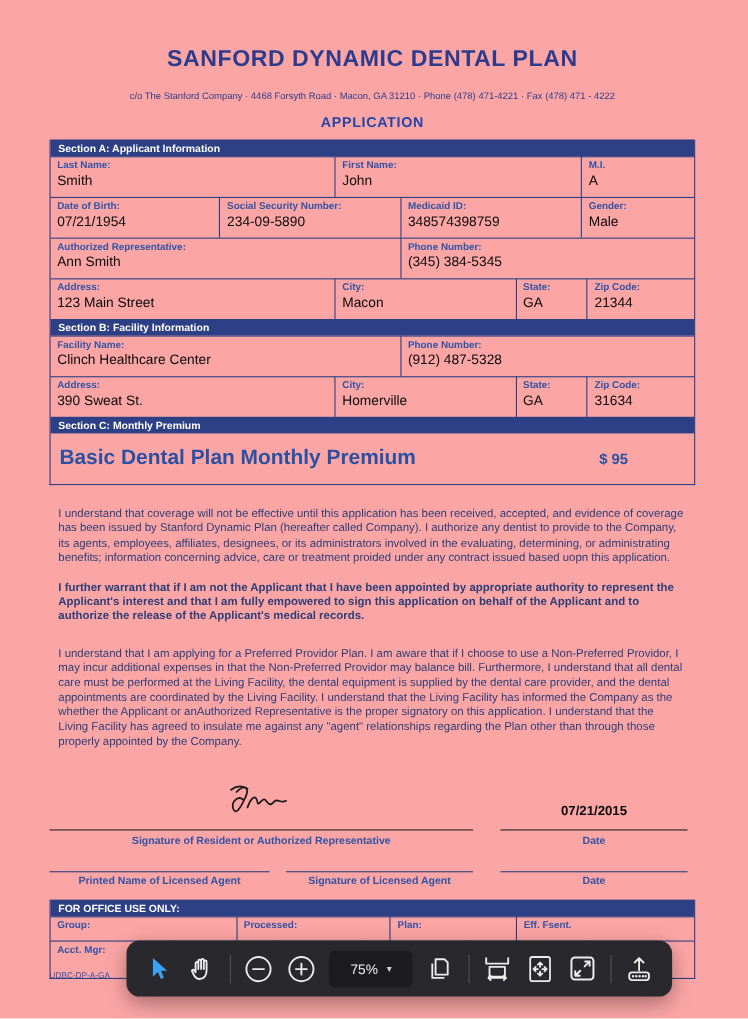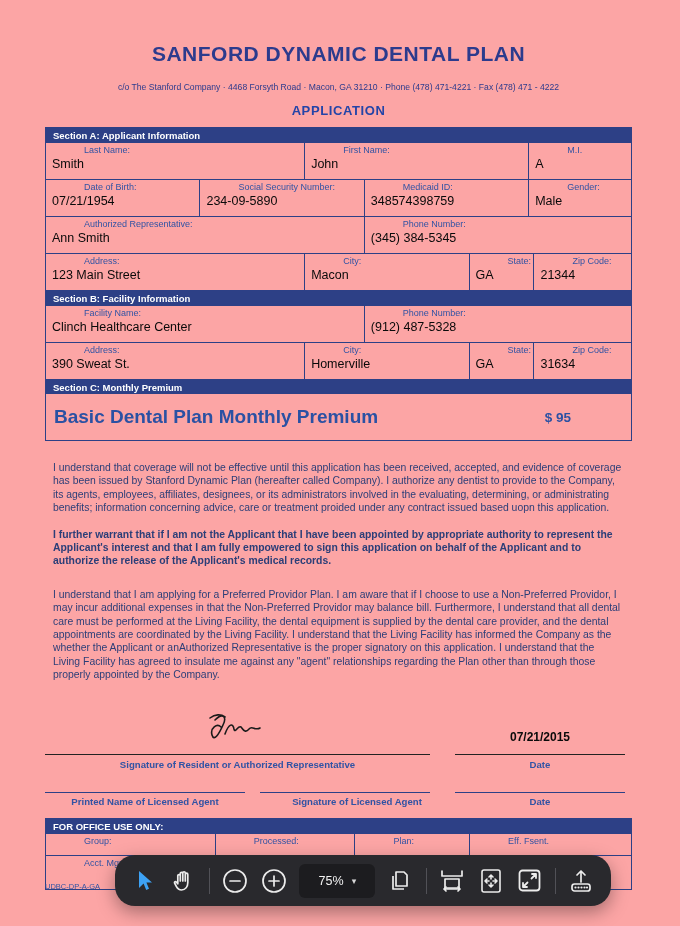--- a/index.html
+++ b/index.html
@@ -14,21 +14,21 @@
   .doc-addr  { text-align:center; font-size:8.6px; color:#2c3b8d; margin-top:16px; }
   .doc-app   { text-align:center; font-size:13px; font-weight:bold; color:#2444a8; letter-spacing:.6px; margin-top:11px; }
 
   .tbl { margin-top:9px; border:1.5px solid #2d4086; border-top:none; }
   .sec-hd { background:#2d4086; color:#fff; font-size:9.5px; font-weight:bold; padding:2px 7px; height:15px; border-top:1.5px solid #2d4086; }
   .row { display:flex; }
   .cell { border-right:1px solid #2d4086; border-top:1px solid #2d4086; padding:2px 6px 1px 6px; height:37px; overflow:hidden; }
   .row .cell:first-child { border-left:none; }
   .row .cell:last-child { border-right:none; }
   .tbl .row:first-of-type .cell { border-top:none; }
-  .lbl { color:#3153a4; font-weight:normal; font-size:9px;margin-left:32px; }
+  .lbl { color:#3153a4; font-weight:bold; font-size:9px; }
   .val { color:#0a0a0a; font-size:12.5px; margin-top:2px; }
 
   .premium-row { display:flex; align-items:center; height:46px; padding:0 8px; }
   .premium-label { color:#2b51a3; font-weight:bold; font-size:19px; flex:1; }
   .premium-amount { color:#2b51a3; font-weight:bold; font-size:13.5px; margin-right:52px; }
 
   .para { margin:14px 8px 0 8px; font-size:10.4px; line-height:13.4px; color:#2b3e78; }
   .para.bold { font-weight:bold; margin-top:13px; }
   .para:not(.bold) { margin-top:20px; }
   .para:first-of-type { margin-top:14px; }
@@ -37,40 +37,40 @@
   .sig-svg { position:absolute; left:155px; top:2px; }
   .sig-line-main { position:absolute; left:0; top:46px; width:385px; border-bottom:1.2px solid #222; }
   .sig-line-date { position:absolute; left:410px; top:46px; width:170px; border-bottom:1.2px solid #222; }
   .sig-date-val { position:absolute; left:410px; top:22px; width:170px; text-align:center; font-weight:bold; font-size:12px; color:#0a0a0a; }
   .sig-cap { position:absolute; font-size:9.6px; font-weight:bold; color:#3153a4; text-align:center; }
   .cap-sig { left:0; top:51px; width:385px; }
   .cap-date1 { left:410px; top:51px; width:170px; }
   .line2 { position:absolute; top:84px; border-bottom:1.2px solid #2d4086; }
   .l2a { left:0; width:200px; } .l2b { left:215px; width:170px; } .l2c { left:410px; width:170px; }
   .cap2 { top:88px; }
-  .cap-printed { left:0; width:200px; } .cap-agent { left:227px; width:170px; } .cap-date2 { left:410px; width:170px; }
+  .cap-printed { left:0; width:200px; } .cap-agent { left:215px; width:170px; } .cap-date2 { left:410px; width:170px; }
 
   .office { margin-top:10px; border:1.5px solid #2d4086; border-top:none; }
   .office .cell { height:22px; }
   .office .row2 .cell { height:34px; border-top:1px solid #2d4086; }
 
   .footer-code { position:absolute; left:45px; top:882px; font-size:7.5px; color:#3153a4; }
 
   
   .w-ln{width:44.3%}.w-fn{width:38.3%}.w-mi{width:17.4%}
   .w-dob{width:26.4%}.w-ssn{width:28.1%}.w-mid{width:28.1%}.w-gen{width:17.4%}
   .w-rep{width:54.5%}.w-ph{width:45.5%}
   .w-adr{width:44.3%}.w-city{width:28.1%}.w-st{width:11.1%}.w-zip{width:16.5%}
   .w-o1a{width:23.9%}.w-o1b{width:29%}.w-o1c{width:19.6%}.w-o1d{width:27.5%}
   .w-o2a{width:18.7%}.w-o2b{width:16.2%}.w-o2c{width:14.5%}.w-o2d{width:15.3%}.w-o2e{width:18.7%}.w-o2f{width:16.6%}
 
   
   .toolbar {
     position:absolute; left:115px; top:855px; width:496px; height:51px;
-    background:#29292d; border-radius:20px; z-index:5;
+    background:#29292d; border-radius:12px; z-index:5;
     display:flex; align-items:center; justify-content:space-between; padding:0 16px;
     box-shadow:0 6px 18px rgba(0,0,0,.35);
   }
   .tb-btn { display:flex; align-items:center; justify-content:center; width:28px; height:28px; cursor:pointer; }
   .tb-sep { width:1px; height:26px; background:#515157; }
   .zoom-box {
     display:flex; align-items:center; justify-content:center; gap:8px;
     width:76px; height:34px; background:#1c1c1f; border-radius:6px;
     color:#f2f2f2; font-size:12.5px; cursor:pointer;
   }

